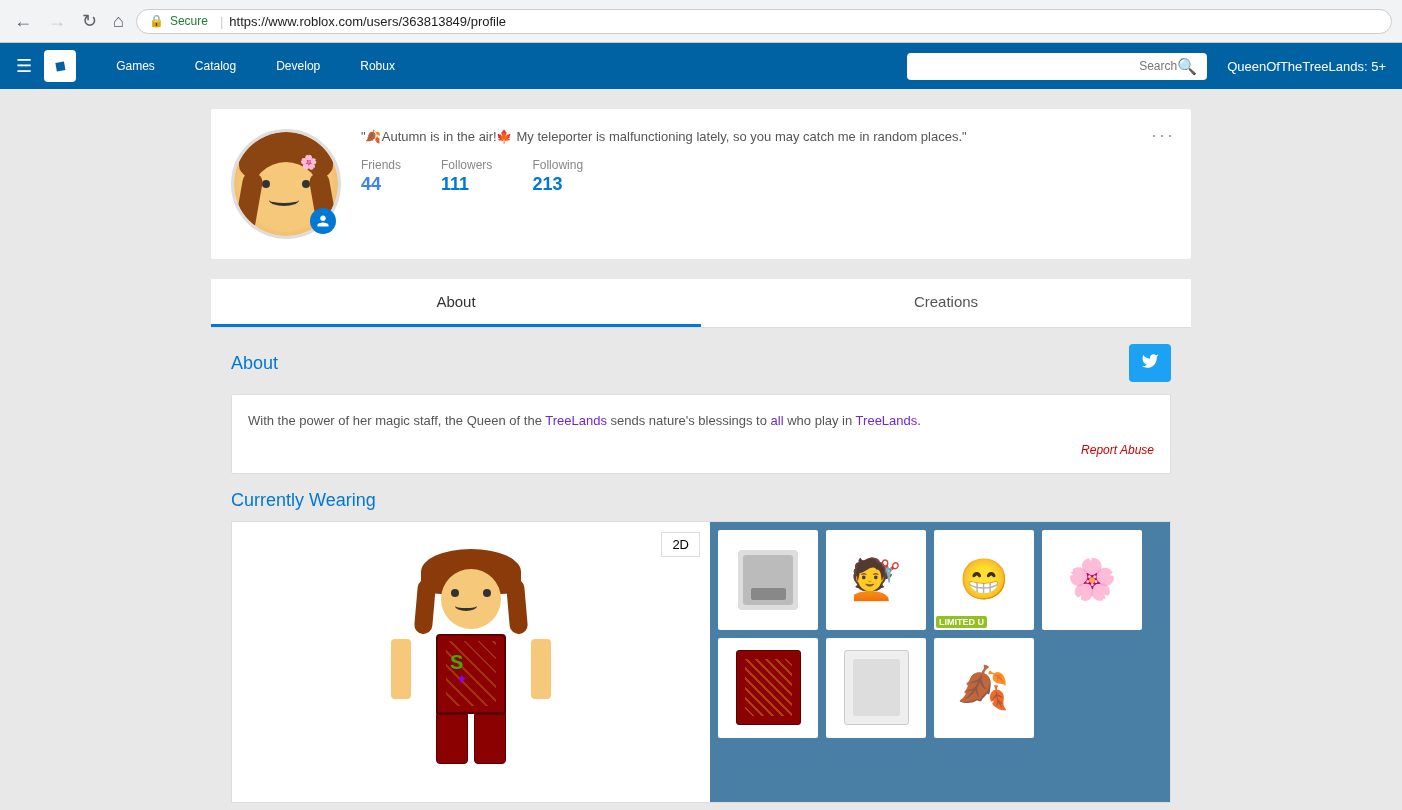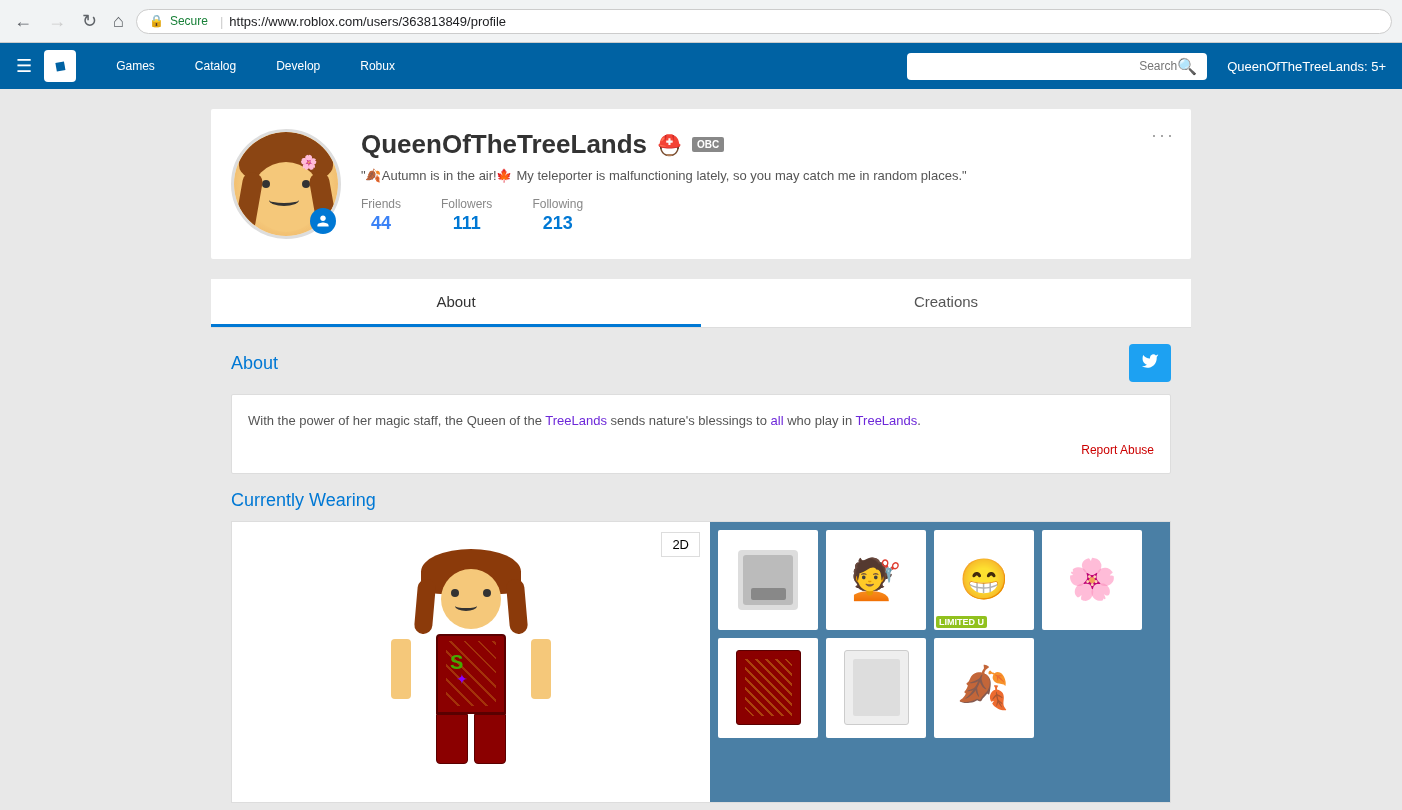--- a/index.html
+++ b/index.html
@@ -35,37 +35,37 @@
     .profile-header { display: flex; align-items: flex-start; gap: 20px; }
     .avatar-container { position: relative; flex-shrink: 0; }
     .avatar-img { width: 110px; height: 110px; border-radius: 50%; background: #f5deb3; overflow: hidden; border: 3px solid #ddd; display: flex; align-items: center; justify-content: center; font-size: 40px; }
     .avatar-badge { position: absolute; bottom: 5px; right: 5px; background: #0078d4; border-radius: 50%; width: 26px; height: 26px; display: flex; align-items: center; justify-content: center; color: white; font-size: 14px; }
     .profile-info { flex: 1; }
     .profile-name-row { display: flex; align-items: center; gap: 10px; margin-bottom: 8px; }
     .profile-name { font-size: 26px; font-weight: bold; color: #333; }
     .badge-obc { background: #888; color: white; font-size: 10px; padding: 2px 5px; border-radius: 2px; font-weight: bold; }
     .profile-bio { color: #555; font-size: 13px; margin-bottom: 14px; }
     .profile-stats { display: flex; gap: 40px; }
-    .stat-item { text-align: center; }
+    .stat-item { text-align: left; }
     .stat-label { color: #888; font-size: 12px; margin-bottom: 2px; }
     .stat-value { color: #0078d4; font-size: 18px; font-weight: bold; }
     .stat-value.gray { color: #3b82f6; }
     .more-btn { position: absolute; top: 16px; right: 16px; font-size: 18px; cursor: pointer; color: #999; letter-spacing: 2px; }
 
     
     .tabs-container { background: white; max-width: 980px; margin: 0 auto; border-bottom: 1px solid #ddd; display: flex; }
     .tab { flex: 1; text-align: center; padding: 14px; font-size: 15px; cursor: pointer; color: #555; border-bottom: 3px solid transparent; }
     .tab.active { color: #333; border-bottom: 3px solid #0078d4; font-weight: 500; }
     .section-header { display: flex; justify-content: space-between; align-items: center; margin-bottom: 12px; }
     .section-title { color: #0078d4; font-size: 18px; font-weight: normal; }
     .twitter-btn { background: #1DA1F2; color: white; border: none; border-radius: 4px; padding: 8px 12px; cursor: pointer; font-size: 16px; }
     .about-box { background: white; border: 1px solid #ddd; border-radius: 2px; padding: 16px; margin-bottom: 0; }
     .about-text { color: #555; font-size: 13px; line-height: 1.5; }
     .about-text .highlight { color: #6d28d9; }
-    .report-abuse { text-align: right; margin-top: 10px; }
+    .report-abuse { text-align: right; margin-top: 10px; font-style: italic; }
     .report-abuse a { color: #c00; font-size: 12px; text-decoration: none; cursor: pointer; }
 
     
     .wearing-title { color: #0078d4; font-size: 18px; font-weight: normal; margin: 16px 0 10px; }
     .wearing-container { display: flex; background: white; border: 1px solid #ddd; }
     .model-view { flex: 1; background: white; display: flex; align-items: center; justify-content: center; position: relative; min-height: 280px; }
     .model-view .view-2d { position: absolute; top: 10px; right: 10px; background: white; border: 1px solid #ddd; padding: 4px 10px; font-size: 13px; cursor: pointer; }
     .items-grid { background: #4a7fa5; padding: 8px; display: grid; grid-template-columns: repeat(4, 100px); grid-template-rows: repeat(2, 100px); gap: 8px; width: 460px; }
     .item-cell { background: white; border-radius: 2px; display: flex; align-items: center; justify-content: center; position: relative; overflow: hidden; }
     .limited-badge { position: absolute; bottom: 2px; left: 2px; background: #91c11e; color: white; font-size: 9px; padding: 1px 3px; border-radius: 2px; font-weight: bold; }
@@ -139,25 +139,20 @@
               <div style="position:absolute;top:40px;right:5px;width:20px;height:60px;background:#8B4513;border-radius:10px;transform:rotate(-10deg);"></div>
             </div>
           </div>
           <div class="avatar-badge">
             <svg width="14" height="14" viewBox="0 0 24 24" fill="white">
                 <path d="M12 12c2.7 0 4.8-2.1 4.8-4.8S14.7 2.4 12 2.4 7.2 4.5 7.2 7.2 9.3 12 12 12zm0 2.4c-3.2 0-9.6 1.6-9.6 4.8v2.4h19.2v-2.4c0-3.2-6.4-4.8-9.6-4.8z"></path>
               </svg>
           </div>
         </div>
         <div class="profile-info">
-          <div class="profile-name-row">
-            <span class="profile-name">QueenOfTheTreeLands</span>
-            <span style="font-size:20px;">⛑️</span>
-            <span class="badge-obc">OBC</span>
-          </div>
           <div class="profile-bio">"🍂Autumn is in the air!🍁 My teleporter is malfunctioning lately, so you may catch me in random places."</div>
           <div class="profile-stats">
             <div class="stat-item">
               <div class="stat-label">Friends</div>
               <div class="stat-value gray">44</div>
             </div>
             <div class="stat-item">
               <div class="stat-label">Followers</div>
               <div class="stat-value">111</div>
             </div>

